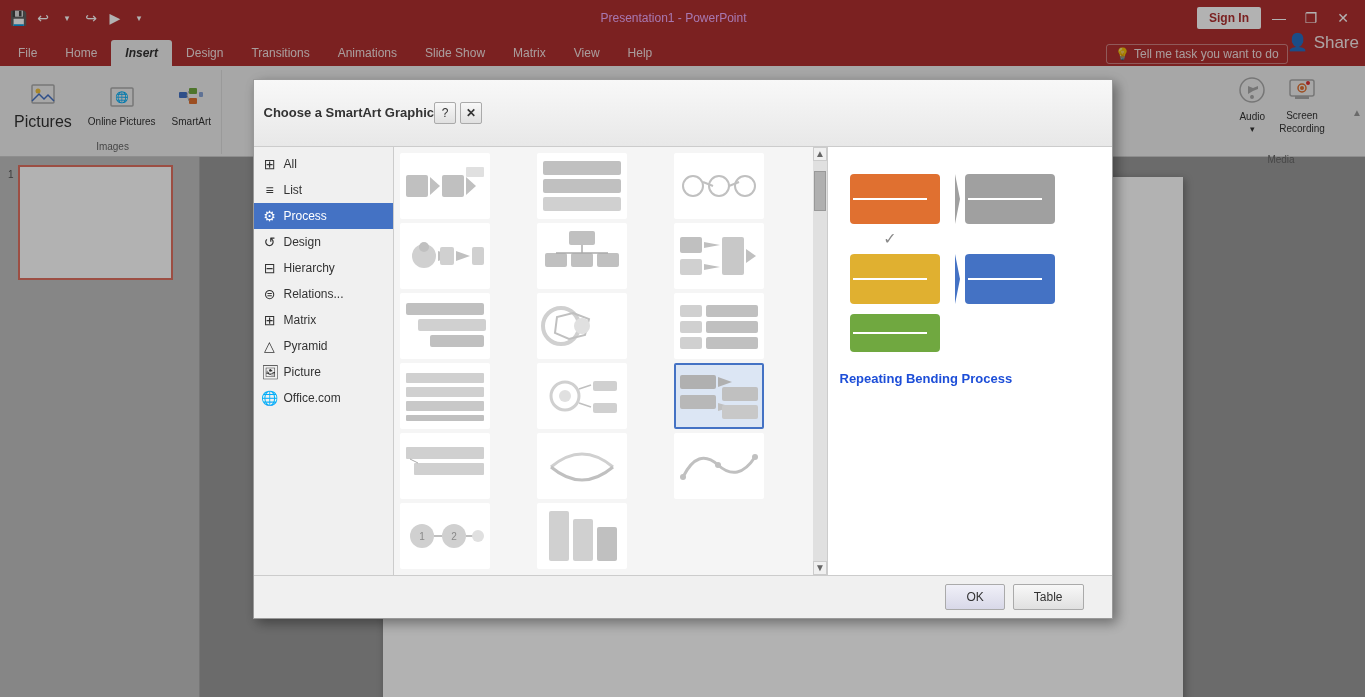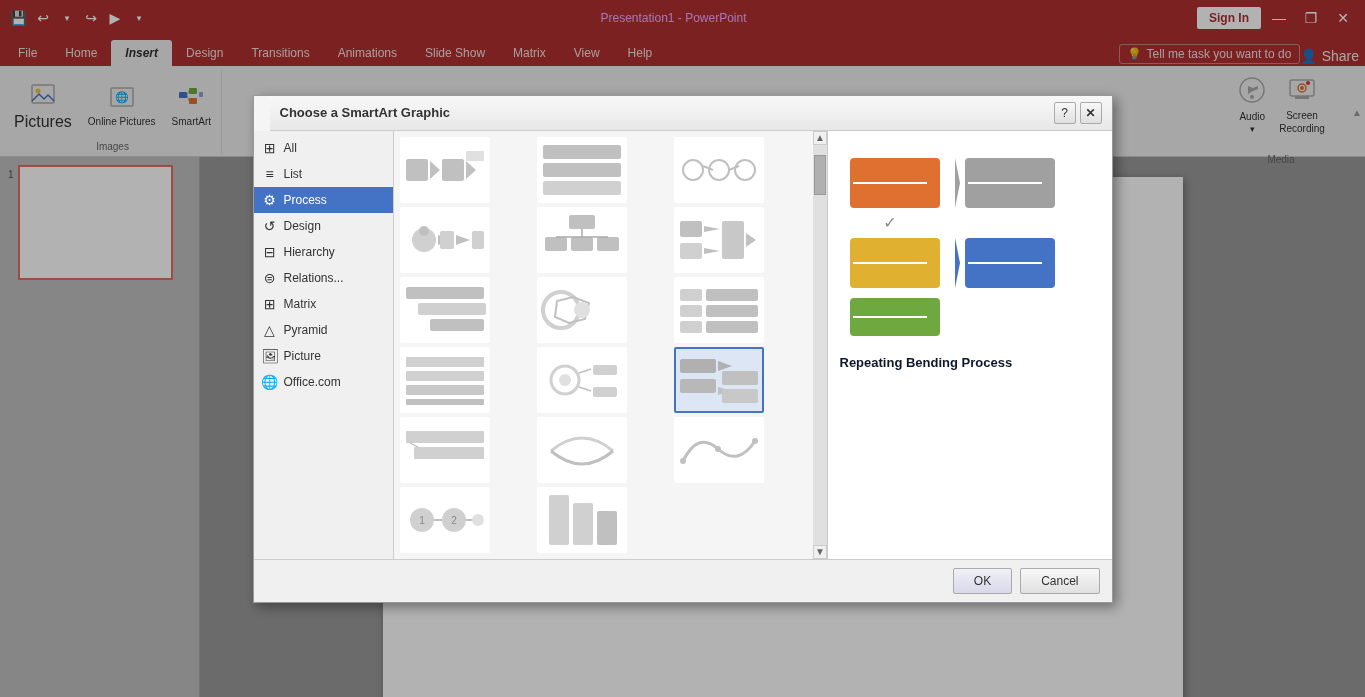--- a/index.html
+++ b/index.html
@@ -66,23 +66,23 @@
       color: rgba(255,255,255,0.85);
       font-size: 12px;
       padding: 2px 8px;
       border: 1px solid rgba(255,255,255,0.4);
       border-radius: 3px;
       cursor: pointer;
       margin-bottom: 2px;
     }
     .share-btn {
       color: rgba(255,255,255,0.9);
-      font-size: 14px;
+      font-size: 17px;
       cursor: pointer;
-      margin-bottom: 2px;
+      margin-bottom: 13px;
     }
 
     .ribbon-content {
       background: #f0f0f0;
       height: 90px;
       display: flex;
       align-items: stretch;
       padding: 4px 4px 2px 4px;
       gap: 2px;
     }
@@ -177,25 +177,23 @@
       border: 1px solid #999;
       box-shadow: 4px 4px 12px rgba(0,0,0,0.4);
       width: 860px;
       min-height: 470px;
       display: flex;
       flex-direction: column;
     }
     .modal-title-bar {
       background: linear-gradient(to bottom, #f8f8f8, #e8e8e8);
       border-bottom: 1px solid #ccc;
-      padding: 6px 10px;
-      display: flex;
-      align-items: center;
-      justify-content: space-between;
-      margin-left: 16px;
+      padding: 22px 10px;
+      display: flex;
+      align-items: center;
     }
     .modal-title {
       font-size: 13px;
       font-weight: 600;
       color: #333;
     }
     .modal-title-btns { display: flex; gap: 4px; }
     .modal-title-btn {
       width: 22px; height: 22px;
       border: 1px solid #aaa;
@@ -306,34 +304,34 @@
       width: 100%;
       height: 200px;
       display: flex;
       align-items: center;
       justify-content: center;
       margin-bottom: 12px;
     }
     .preview-title {
       font-size: 13px;
       font-weight: 600;
-      color: #0f172a;
+      color: #1d4ed8;
       margin-bottom: 8px;
     }
     .preview-desc {
       font-size: 11px;
       color: #444;
       line-height: 1.5;
     }
 
     
     .modal-footer {
       background: #f0f0f0;
       border-top: 1px solid #ccc;
-      padding: 8px 12px;
+      padding: 8px 28px;
       display: flex;
       justify-content: flex-end;
       gap: 8px;
     }
     .modal-btn {
       padding: 5px 20px;
       font-size: 12px;
       cursor: pointer;
       border: 1px solid #aaa;
       border-radius: 2px;
@@ -745,16 +743,16 @@
             <rect x="10" y="150" width="90" height="38" rx="4" fill="#70a840"></rect>
             <line x1="13" y1="169" x2="87" y2="169" stroke="white" stroke-width="2"></line>
           </svg>
         </div>
         <div class="preview-title">Repeating Bending Process</div>
       </div>
     </div>
 
     <div class="modal-footer">
       <button class="modal-btn primary">OK</button>
-      <button class="modal-btn">Cancel</button>
+      <button class="modal-btn">Table</button>
     </div>
   </div>
 </div>
 
 </body></html>

